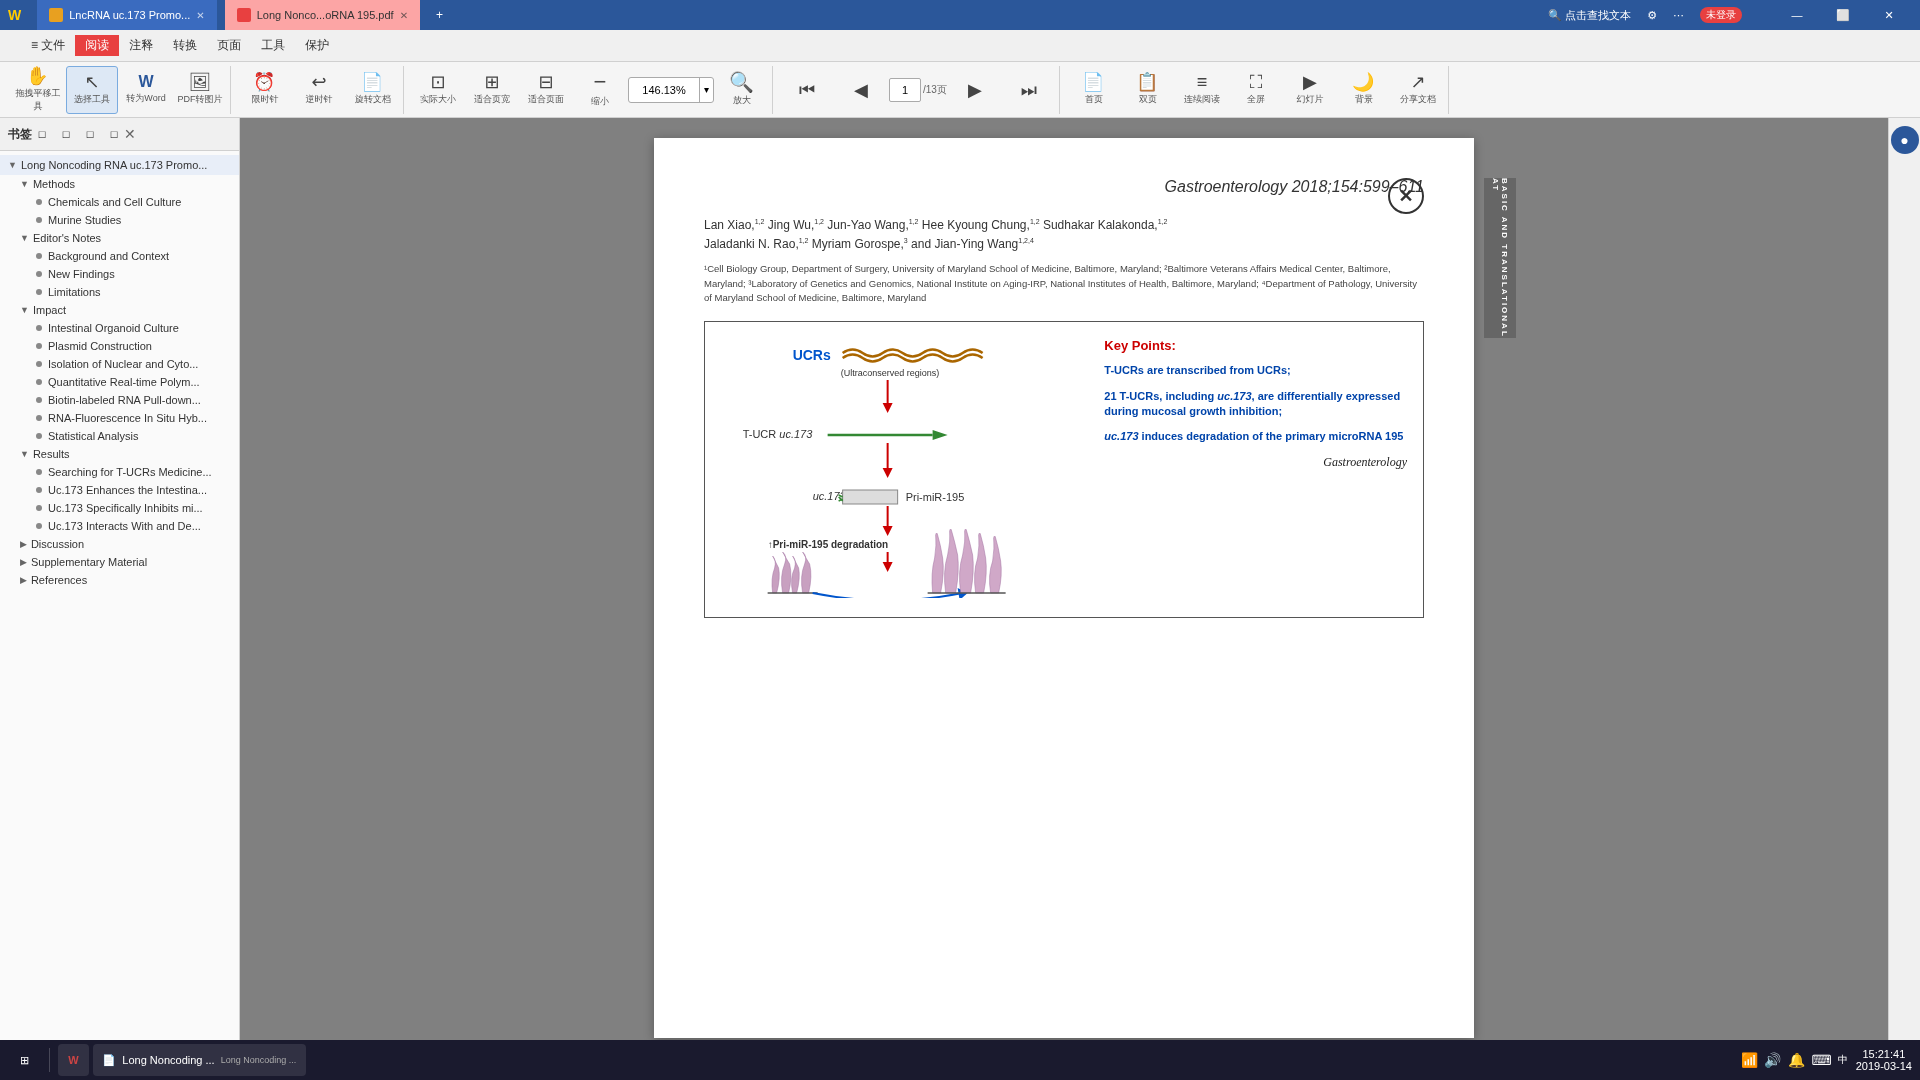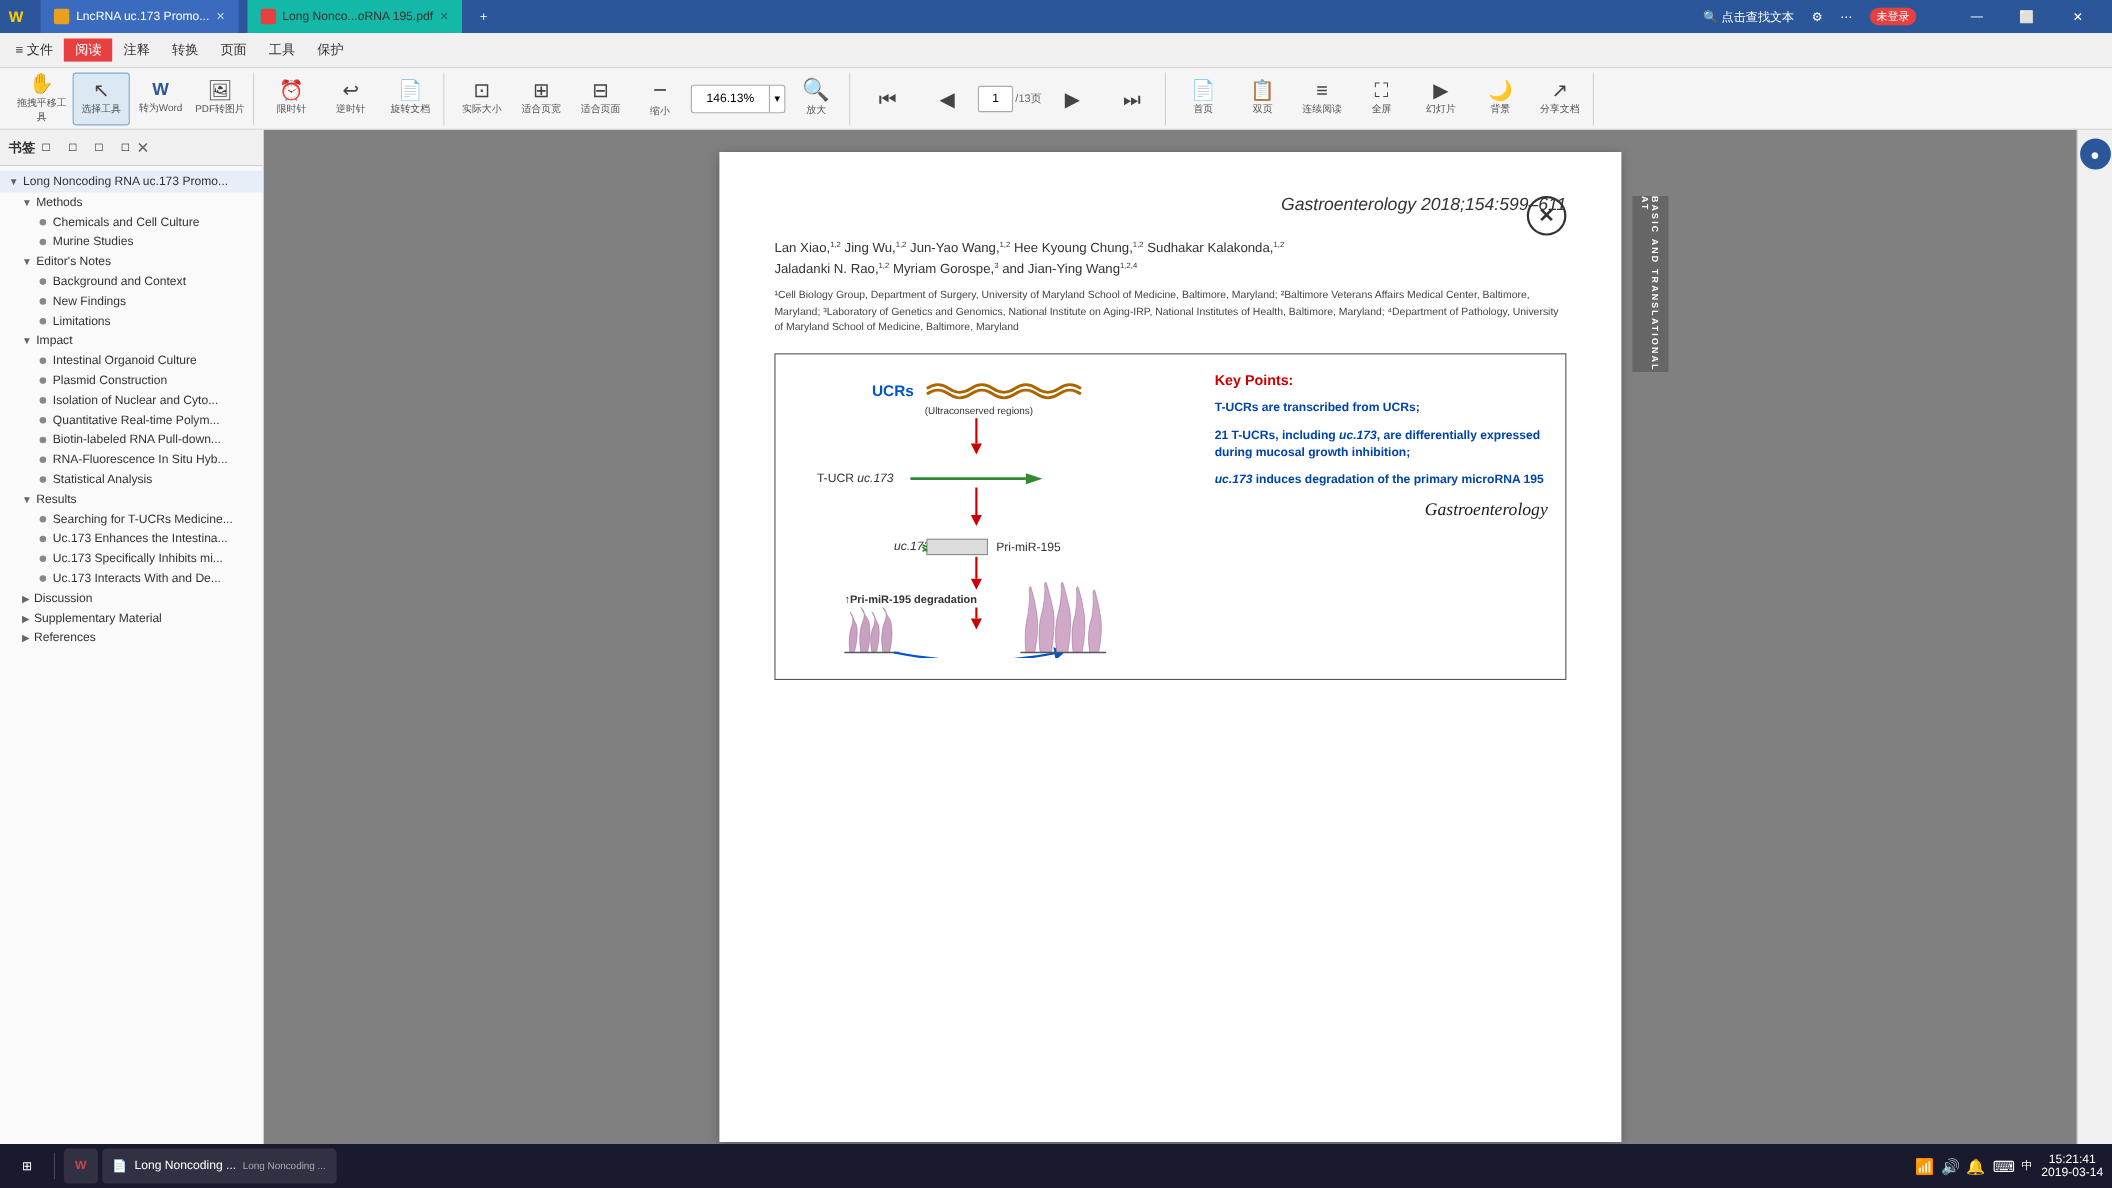--- a/index.html
+++ b/index.html
@@ -9,34 +9,34 @@
     #titlebar {
       width: 100%; height: 30px; background: #2b579a; display: flex; align-items: center;
       color: white; font-size: 12px; padding: 0 8px; position: relative;
     }
     .titlebar-left { display: flex; align-items: center; gap: 8px; }
     .win-logo { font-weight: bold; font-size: 14px; color: #ffcc00; margin-right: 8px; }
     .tab-item { 
       display: flex; align-items: center; background: #3a6bbf; padding: 4px 12px; 
       height: 30px; font-size: 11px; cursor: pointer; gap: 6px;
     }
-    .tab-item.active { background: #14b8a6; color: #333; }
+    .tab-item.active { background: #fca5a5; color: #333; }
     .tab-icon { width: 14px; height: 14px; background: #e8a020; border-radius: 2px; display: inline-block; }
     .tab-icon.pdf { background: #e84040; }
     .tab-close { font-size: 10px; opacity: 0.7; cursor: pointer; }
     .tab-add { padding: 4px 8px; cursor: pointer; }
     .titlebar-right { margin-left: auto; display: flex; align-items: center; gap: 16px; font-size: 11px; }
     .win-buttons { display: flex; gap: 0; margin-left: 16px; }
     .win-btn { width: 46px; height: 30px; display: flex; align-items: center; justify-content: center; cursor: pointer; font-size: 11px; }
     .badge-red { background: #e84040; color: white; padding: 1px 6px; border-radius: 10px; font-size: 10px; }
 
     
     #menubar {
       width: 100%; height: 32px; background: #f0f0f0; display: flex; align-items: center;
-      border-bottom: 1px solid #d0d0d0; padding: 0 4px;
+      border-bottom: 1px solid #d0d0d0; padding: 0 21px;
     }
     .menu-item { padding: 4px 10px; cursor: pointer; font-size: 12px; color: #333; }
     .menu-item.highlight { background: #e84040; color: white; padding: 2px 10px; }
 
     
     #toolbar {
       width: 100%; height: 56px; background: #f5f5f5; border-bottom: 1px solid #d0d0d0;
       display: flex; align-items: center; padding: 0 8px; gap: 4px;
     }
     .tool-group { display: flex; align-items: center; gap: 2px; padding: 0 4px; border-right: 1px solid #d0d0d0; }
@@ -123,21 +123,21 @@
     }
     .figure-inner { display: flex; gap: 20px; }
     .figure-left { flex: 1.2; }
     .figure-right { flex: 1; }
 
     
     .diagram-svg { width: 100%; height: 260px; }
     .key-points-title { color: #cc0000; font-weight: bold; font-size: 13px; margin-bottom: 10px; }
     .key-point { color: #0044aa; font-size: 11px; font-weight: bold; margin-bottom: 10px; line-height: 1.4; }
     .key-point em { font-style: italic; }
-    .gastro-logo { font-size: 16px; font-style: italic; color: #1a1a1a; text-align: right; margin-top: 8px; font-family: Georgia, serif; }
+    .gastro-logo { font-size: 12px; font-style: italic; color: #1a1a1a; text-align: right; margin-top: 8px; font-family: Georgia, serif; }
 
     
     .side-banner {
       position: absolute; right: -42px; top: 40px; width: 32px; height: 160px;
       background: #666; color: white; font-size: 8px; display: flex; align-items: center;
       justify-content: center; writing-mode: vertical-rl; text-orientation: mixed;
       letter-spacing: 2px; font-weight: bold;
     }
 
     sup { font-size: 7px; vertical-align: super; }

